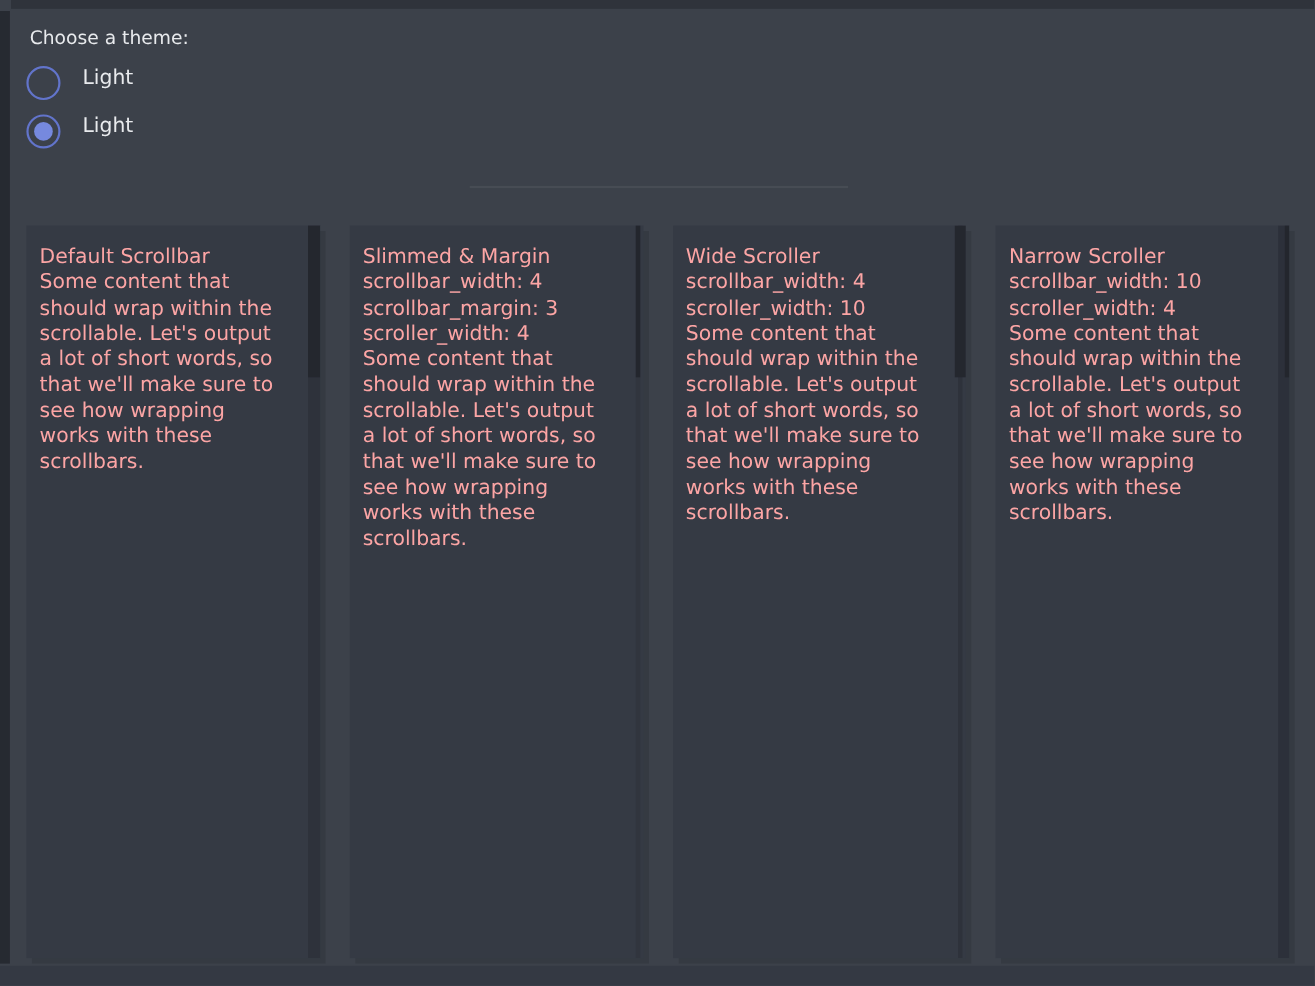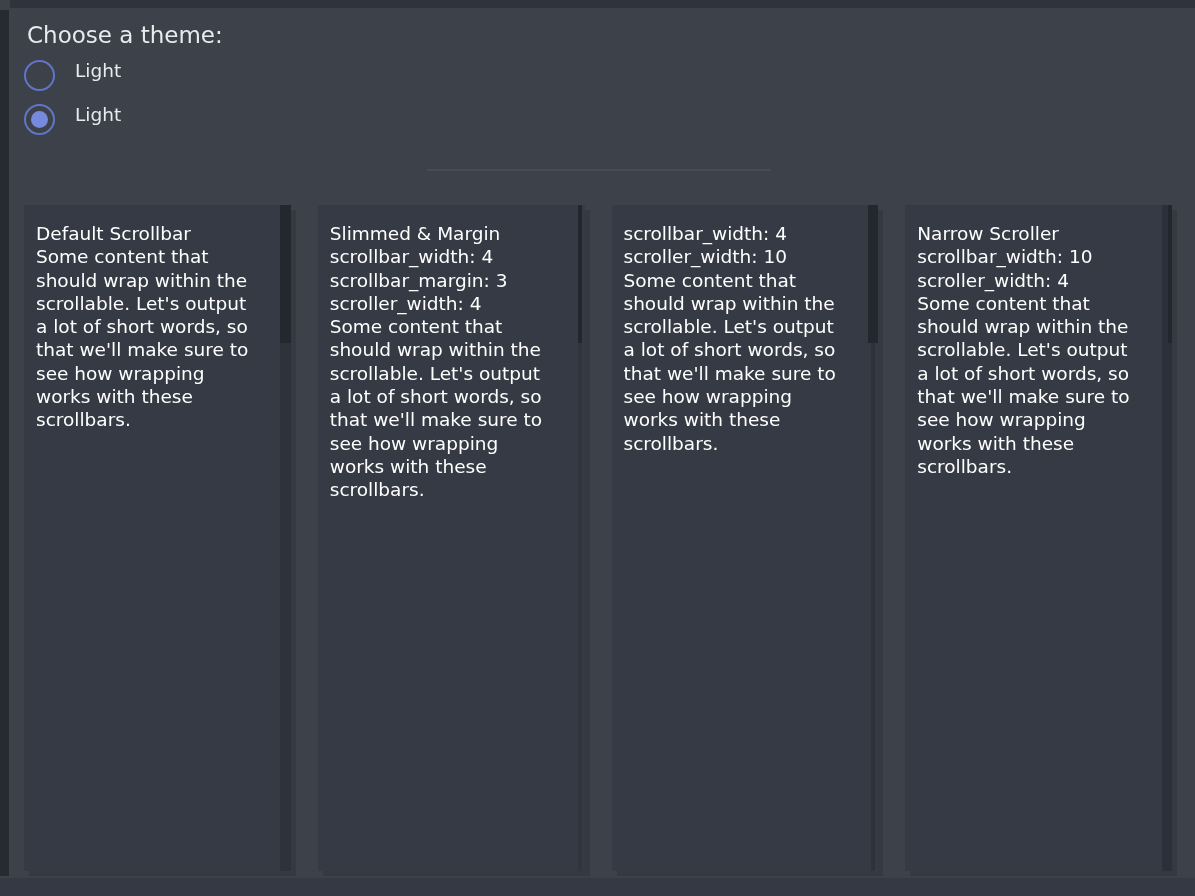--- a/index.html
+++ b/index.html
@@ -9,21 +9,21 @@
     font-family:"DejaVu Sans", sans-serif;
     color:#e8eaed;
     position:relative;
   }
   
   .top-strip    { position:absolute; left:10px; top:0; right:0; height:8px; background:#2f333b; }
   .left-strip   { position:absolute; left:0; top:10px; width:9px; height:866px; background:#262a31; }
   .bottom-strip { position:absolute; left:0; top:878px; width:100%; height:18px; background:#343943; }
 
   
-  .theme-label { position:absolute; left:27px; top:24px; font-size:23px; line-height:23px; }
+  .theme-label { position:absolute; left:27px; top:24px; font-size:17px; line-height:23px; }
   .radio-group { position:absolute; left:24px; top:60px; }
   .radio-row { display:flex; align-items:flex-start; height:32px; margin-bottom:12px; cursor:default; }
   .radio-circle {
     width:31px; height:31px; border-radius:50%;
     border:2px solid #6274cb; background:transparent;
     display:flex; align-items:center; justify-content:center;
     flex:0 0 auto;
   }
   .radio-dot { width:17px; height:17px; border-radius:50%; background:#7689de; display:none; }
   .radio-row.selected .radio-dot { display:block; }
@@ -37,21 +37,21 @@
     position:absolute; left:24px; top:205px; right:23px; height:666px;
     display:flex; gap:27px;
   }
   .panel {
     flex:1 1 0; position:relative; overflow:hidden;
     background:#353a44;
     box-shadow:5px 5px 0 rgba(0,0,0,0.10);
   }
   .panel-inner { padding:17px 30px 0 12px; }
   .panel-title, .panel-params, .panel-content {
-    font-size:18.5px; line-height:23.3px; white-space:pre; color:#ffffff;
+    font-size:18.5px; line-height:23.3px; white-space:pre; color:#fca5a5;
   }
   .panel-content { white-space:pre-line; }
 
   
   .sb-track { position:absolute; top:0; bottom:0; }
   .sb-thumb { position:absolute; top:0; height:138px; }
 
   .sb-default .sb-track { right:0; width:11px; background:#2e323b; }
   .sb-default .sb-thumb { right:0; width:11px; background:#24272e; }
 
@@ -123,20 +123,21 @@
 see how wrapping
 works with these
 scrollbars.</div>
     </div>
     <div class="sb-track"></div>
     <div class="sb-thumb"></div>
   </div>
 
   <div class="panel sb-wide">
     <div class="panel-inner">
+      <div class="panel-title">Wide Scroller</div>
       <div class="panel-params">scrollbar_width: 4
 scroller_width: 10</div>
       <div class="panel-content">Some content that
 should wrap within the
 scrollable. Let's output
 a lot of short words, so
 that we'll make sure to
 see how wrapping
 works with these
 scrollbars.</div>

